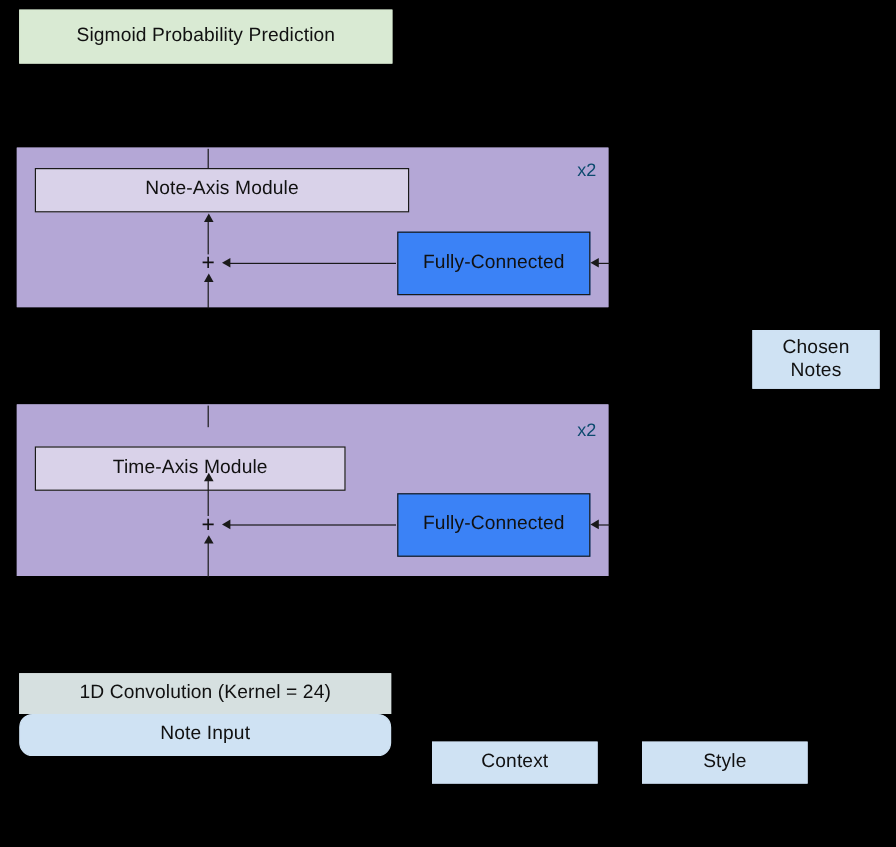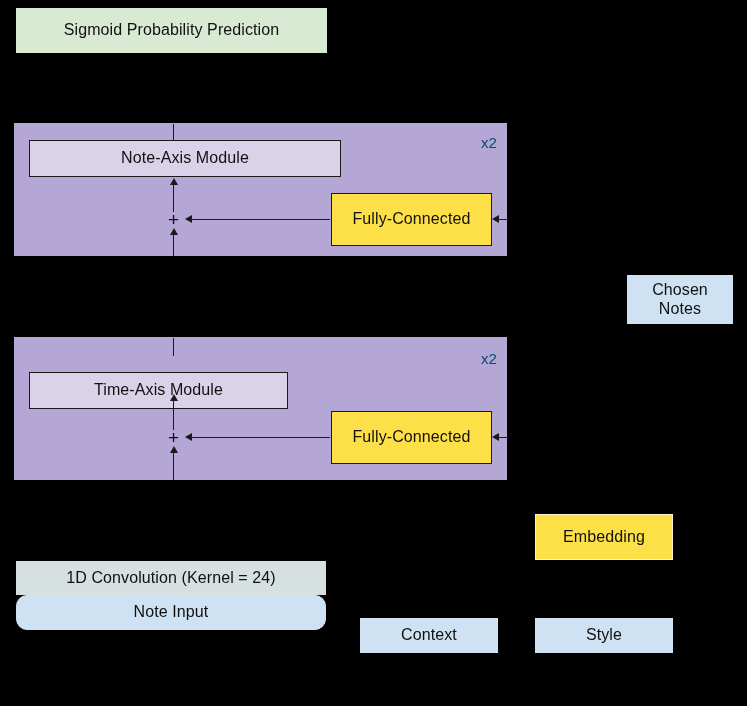--- a/index.html
+++ b/index.html
@@ -26,21 +26,21 @@
     color: #111111;
     font-size: 16px;
     line-height: 1.15;
     letter-spacing: 0.1px;
     white-space: pre-line;
   }
   
   .green   { background: #d9ead3; border: 1px solid #d9ead3; }
   .blue    { background: #cfe2f3; border: 1px solid #cfe2f3; }
   .grayblue{ background: #d6e0e0; border: 1px solid #d6e0e0; align-items: center; }
-  .yellow  { background: #fde047; border: 1px solid #1a1a1a; }
+  .yellow  { background: #3b82f6; border: 1px solid #1a1a1a; }
   .lavender{ background: #d9d2e9; border: 1px solid #1a1a1a; }
   .purple-container {
     background: #b4a7d6;
     border: 1px solid #b4a7d6;
   }
   .x2-label {
     position: absolute;
     color: #0c4a6e;
     font-size: 15px;
     font-family: "Liberation Sans", sans-serif;
@@ -161,23 +161,20 @@
     </div>
 
     
     <div class="hline" style="left:480px; top:99px; width:13px;"></div>
     <div class="arrow-left" style="left:477px; top:95px;"></div>
 
     
     <span class="x2-label" style="left:466px; top:12px;">x2</span>
   </div>
 
-  <div class="node yellow" style="left:535px; top:514px; width:138px; height:46px; border-color:#fdf0d0;">
-    <span>Embedding</span>
-  </div>
 
   <div class="node grayblue" style="left:16px; top:561px; width:310px; height:34px;">
     <span>1D Convolution (Kernel = 24)</span>
   </div>
 
   <div class="node blue" style="left:16px; top:595px; width:310px; height:35px;border-radius:11px;">
     <span>Note Input</span>
   </div>
 
   <div class="node blue" style="left:360px; top:618px; width:138px; height:35px;">

